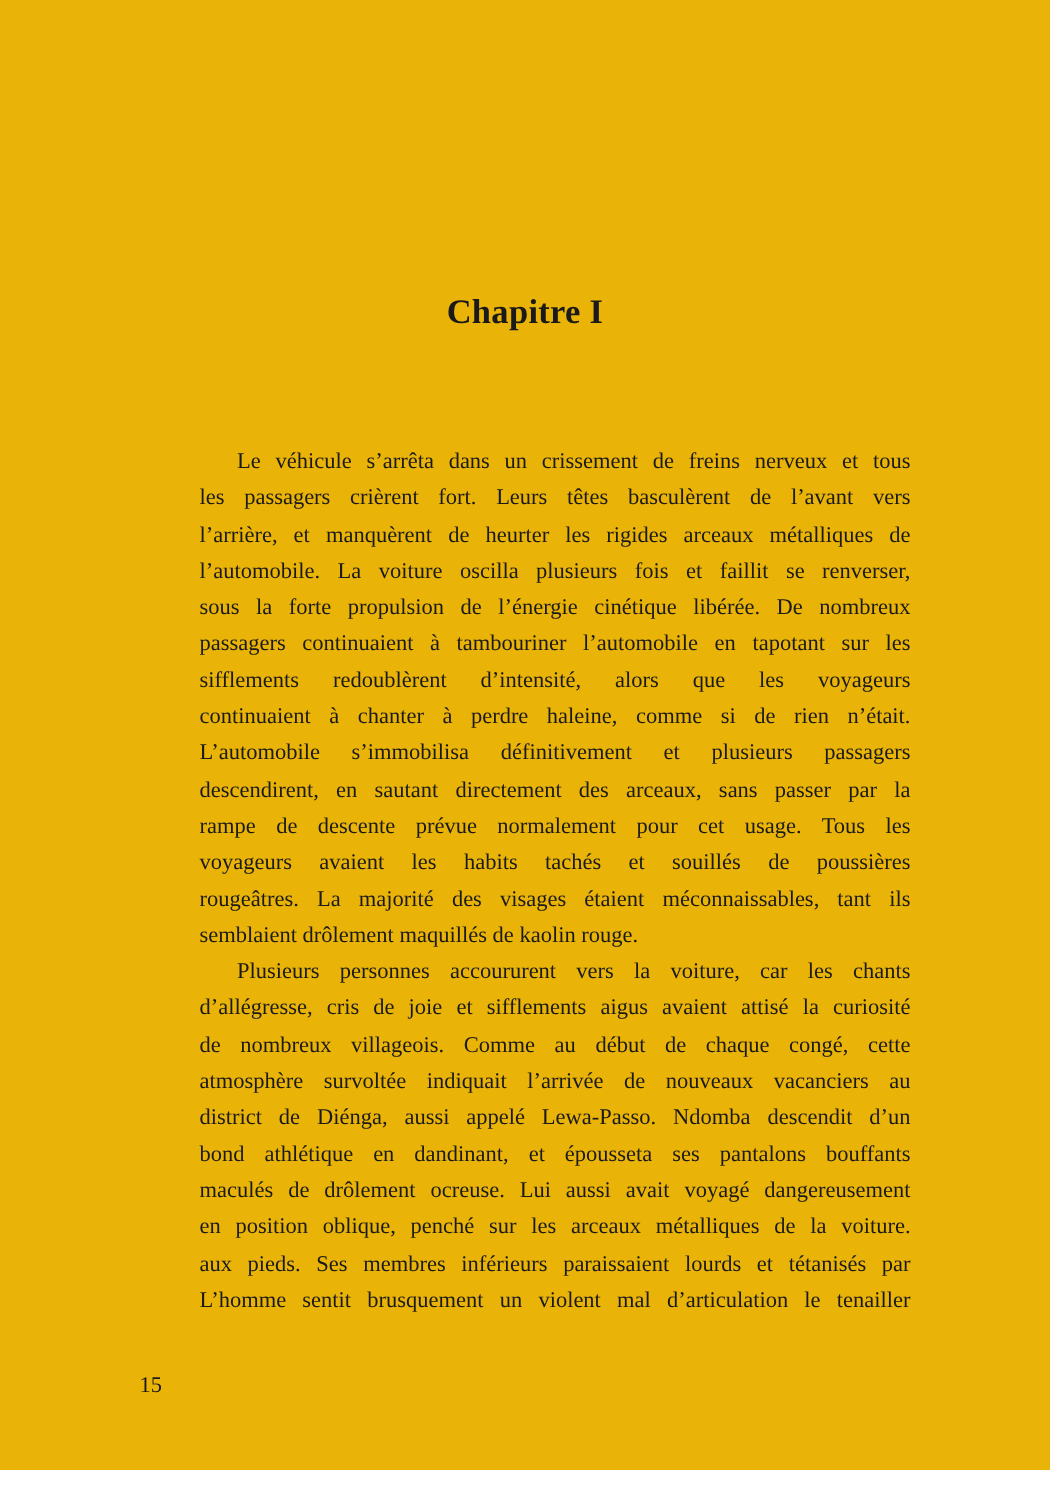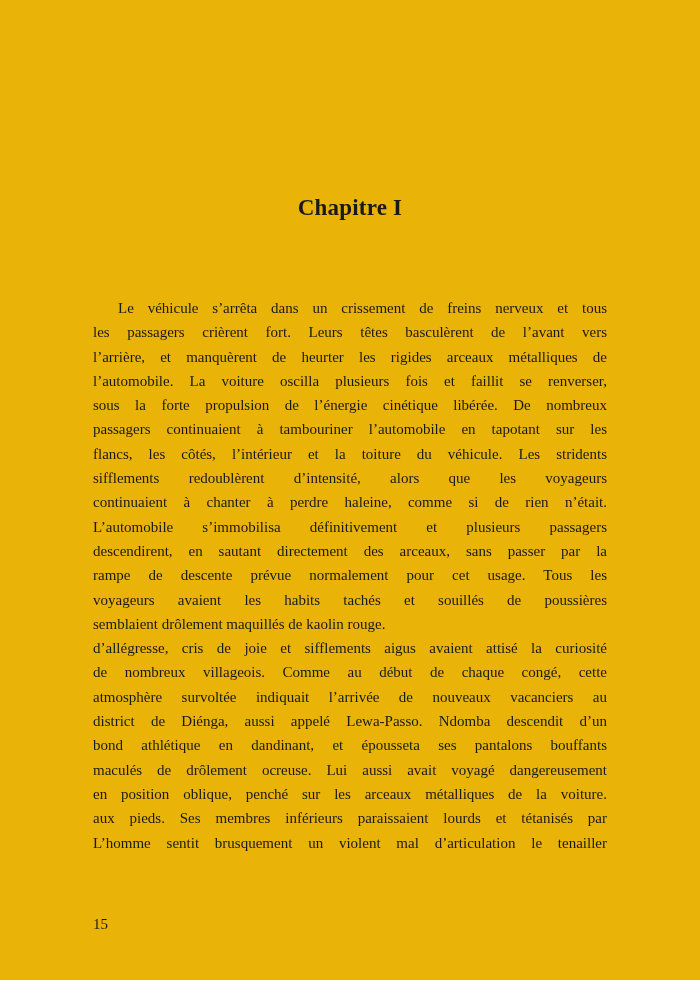--- a/index.html
+++ b/index.html
@@ -35,20 +35,21 @@
     width: 514px;
     font-size: 15px;
     line-height: 24.3px;
   }
   .paragraph {
     margin: 0;
   }
   .line {
     text-align: justify;
     text-align-last: justify;
+    margin-left: 40px;
   }
   .line.flush {
     text-align-last: left;
   }
   .line.indent {
     text-indent: 25px;
   }
   .page-number {
     position: absolute;
     top: 914px;
@@ -66,30 +67,31 @@
   <h1 class="chapter-title">Chapitre I</h1>
 
   <main class="text-block">
       <div class="paragraph">
         <div class="line indent">Le véhicule s’arrêta dans un crissement de freins nerveux et tous</div>
         <div class="line">les passagers crièrent fort. Leurs têtes basculèrent de l’avant vers</div>
         <div class="line">l’arrière, et manquèrent de heurter les rigides arceaux métalliques de</div>
         <div class="line">l’automobile. La voiture oscilla plusieurs fois et faillit se renverser,</div>
         <div class="line">sous la forte propulsion de l’énergie cinétique libérée. De nombreux</div>
         <div class="line">passagers continuaient à tambouriner l’automobile en tapotant sur les</div>
-        <div class="line">flancs, les côtés, l’intérieur et la toiture du véhicule. Les stridents</div>
         <div class="line">sifflements redoublèrent d’intensité, alors que les voyageurs</div>
         <div class="line">continuaient à chanter à perdre haleine, comme si de rien n’était.</div>
         <div class="line">L’automobile s’immobilisa définitivement et plusieurs passagers</div>
         <div class="line">descendirent, en sautant directement des arceaux, sans passer par la</div>
         <div class="line">rampe de descente prévue normalement pour cet usage. Tous les</div>
         <div class="line">voyageurs avaient les habits tachés et souillés de poussières</div>
+        <div class="line">rougeâtres. La majorité des visages étaient méconnaissables, tant ils</div>
         <div class="line flush">semblaient drôlement maquillés de kaolin rouge.</div>
       </div>
       <div class="paragraph">
+        <div class="line indent">Plusieurs personnes accoururent vers la voiture, car les chants</div>
         <div class="line">d’allégresse, cris de joie et sifflements aigus avaient attisé la curiosité</div>
         <div class="line">de nombreux villageois. Comme au début de chaque congé, cette</div>
         <div class="line">atmosphère survoltée indiquait l’arrivée de nouveaux vacanciers au</div>
         <div class="line">district de Diénga, aussi appelé Lewa-Passo. Ndomba descendit d’un</div>
         <div class="line">bond athlétique en dandinant, et épousseta ses pantalons bouffants</div>
         <div class="line">maculés de drôlement ocreuse. Lui aussi avait voyagé dangereusement</div>
         <div class="line">en position oblique, penché sur les arceaux métalliques de la voiture.</div>
         <div class="line">aux pieds. Ses membres inférieurs paraissaient lourds et tétanisés par</div>
         <div class="line">L’homme sentit brusquement un violent mal d’articulation le tenailler</div>
       </div>

